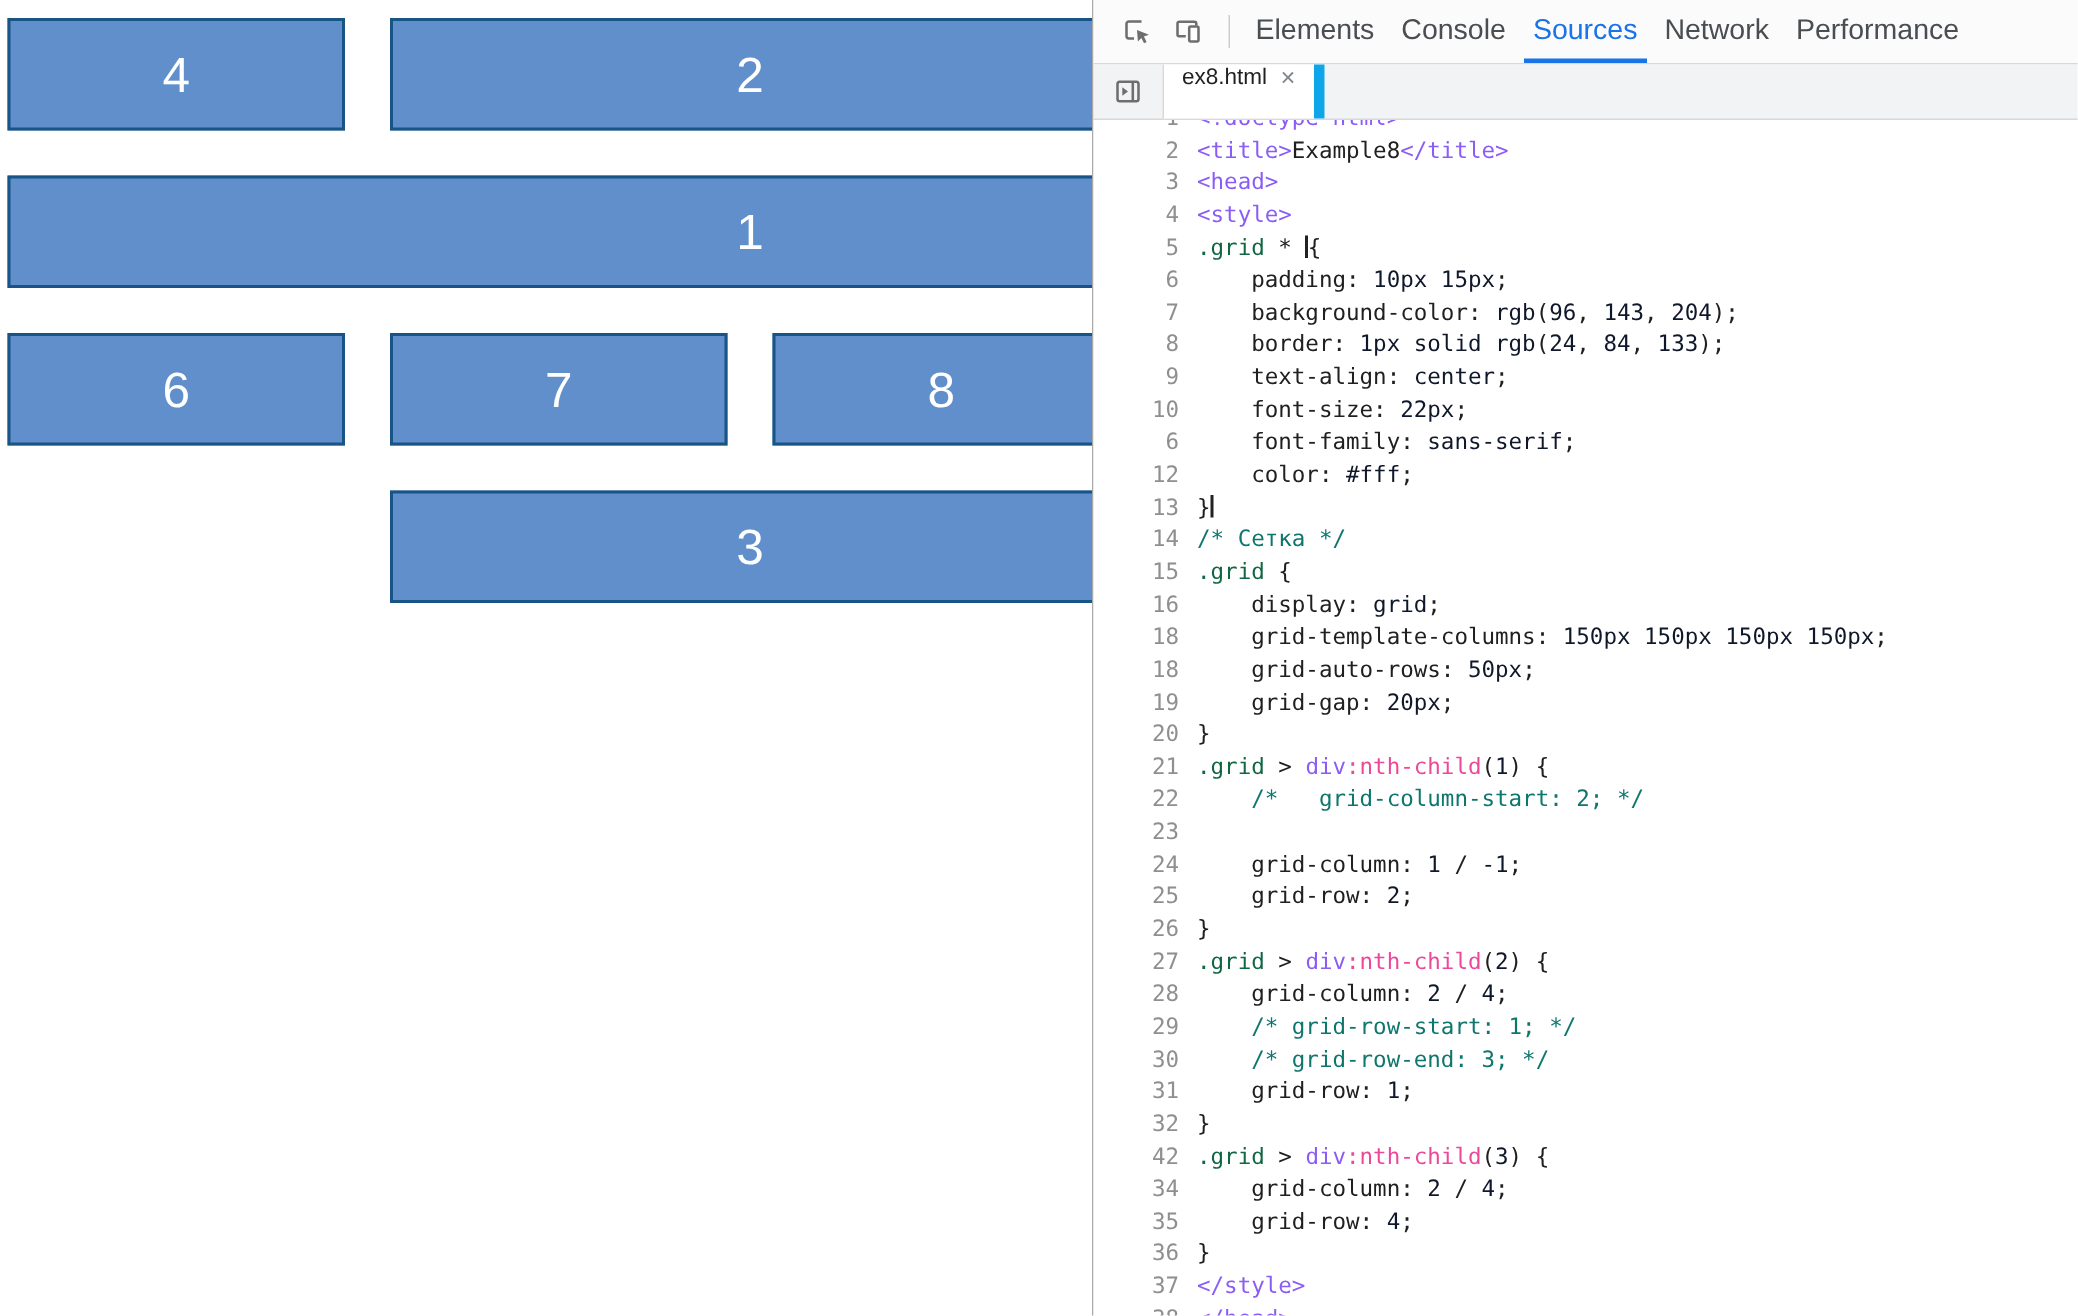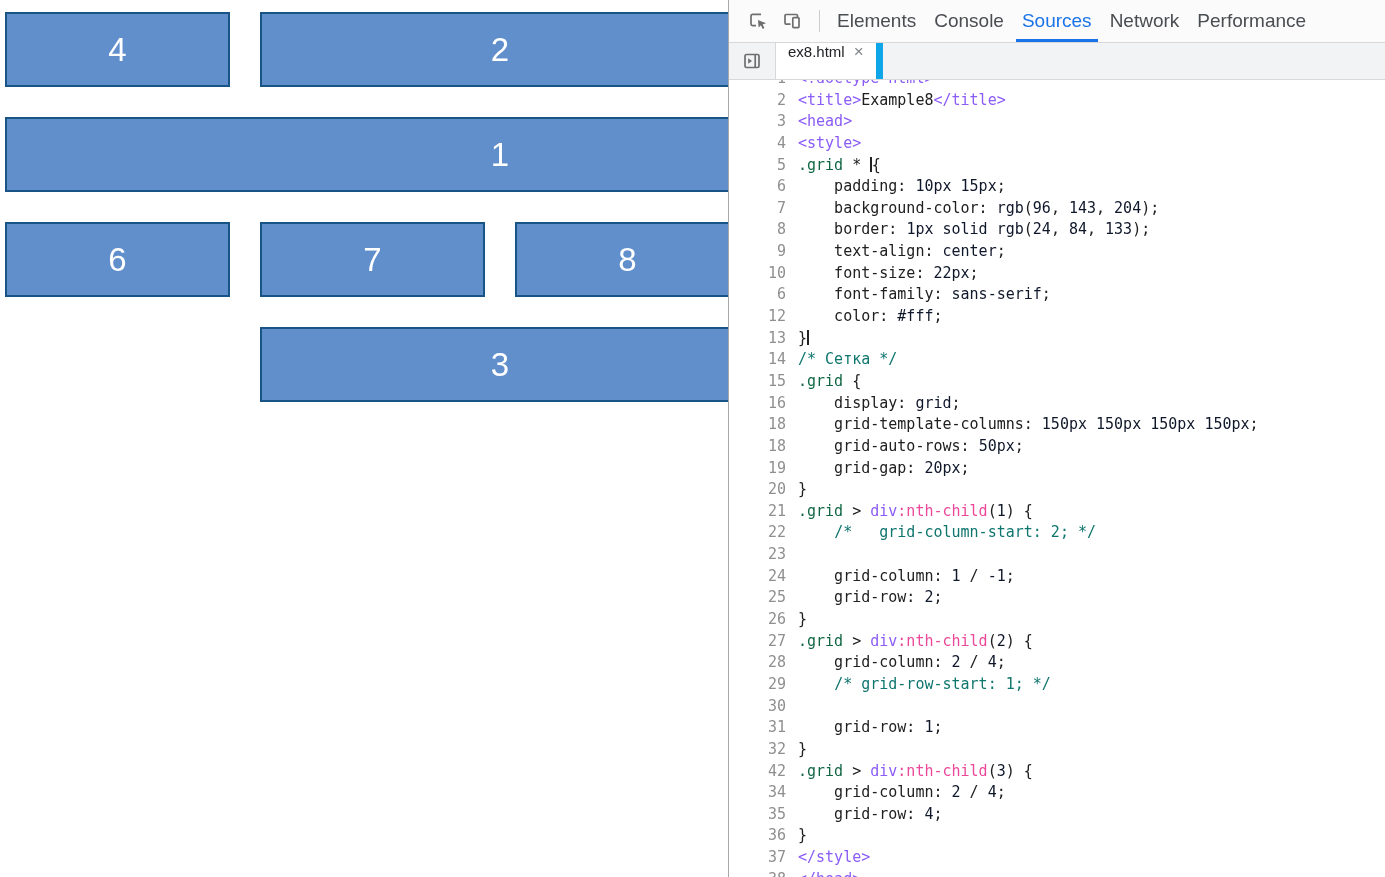--- a/index.html
+++ b/index.html
@@ -119,21 +119,21 @@
         <div class="code-line"><span class="ln">20</span><span class="lc"><span class="tk-p">}</span></span></div>
         <div class="code-line"><span class="ln">21</span><span class="lc"><span class="tk-s">.grid</span><span class="tk-p"> &gt; </span><span class="tk-t">div</span><span class="tk-u">:nth-child</span><span class="tk-p">(</span><span class="tk-v">1</span><span class="tk-p">) {</span></span></div>
         <div class="code-line"><span class="ln">22</span><span class="lc"><span class="tk-p">    </span><span class="tk-c">/*   grid-column-start: 2; */</span></span></div>
         <div class="code-line"><span class="ln">23</span></div>
         <div class="code-line"><span class="ln">24</span><span class="lc"><span class="tk-p">    grid-column: </span><span class="tk-v">1</span><span class="tk-p"> / </span><span class="tk-v">-1</span><span class="tk-p">;</span></span></div>
         <div class="code-line"><span class="ln">25</span><span class="lc"><span class="tk-p">    grid-row: </span><span class="tk-v">2</span><span class="tk-p">;</span></span></div>
         <div class="code-line"><span class="ln">26</span><span class="lc"><span class="tk-p">}</span></span></div>
         <div class="code-line"><span class="ln">27</span><span class="lc"><span class="tk-s">.grid</span><span class="tk-p"> &gt; </span><span class="tk-t">div</span><span class="tk-u">:nth-child</span><span class="tk-p">(</span><span class="tk-v">2</span><span class="tk-p">) {</span></span></div>
         <div class="code-line"><span class="ln">28</span><span class="lc"><span class="tk-p">    grid-column: </span><span class="tk-v">2</span><span class="tk-p"> / </span><span class="tk-v">4</span><span class="tk-p">;</span></span></div>
         <div class="code-line"><span class="ln">29</span><span class="lc"><span class="tk-p">    </span><span class="tk-c">/* grid-row-start: 1; */</span></span></div>
-        <div class="code-line"><span class="ln">30</span></div>
+        <div class="code-line"><span class="ln">30</span><span class="lc"><span class="tk-p">    </span><span class="tk-c">/* grid-row-end: 3; */</span></span></div>
         <div class="code-line"><span class="ln">31</span><span class="lc"><span class="tk-p">    grid-row: </span><span class="tk-v">1</span><span class="tk-p">;</span></span></div>
         <div class="code-line"><span class="ln">32</span><span class="lc"><span class="tk-p">}</span></span></div>
         <div class="code-line"><span class="ln">42</span><span class="lc"><span class="tk-s">.grid</span><span class="tk-p"> &gt; </span><span class="tk-t">div</span><span class="tk-u">:nth-child</span><span class="tk-p">(</span><span class="tk-v">3</span><span class="tk-p">) {</span></span></div>
         <div class="code-line"><span class="ln">34</span><span class="lc"><span class="tk-p">    grid-column: </span><span class="tk-v">2</span><span class="tk-p"> / </span><span class="tk-v">4</span><span class="tk-p">;</span></span></div>
         <div class="code-line"><span class="ln">35</span><span class="lc"><span class="tk-p">    grid-row: </span><span class="tk-v">4</span><span class="tk-p">;</span></span></div>
         <div class="code-line"><span class="ln">36</span><span class="lc"><span class="tk-p">}</span></span></div>
         <div class="code-line"><span class="ln">37</span><span class="lc"><span class="tk-t">&lt;/style&gt;</span></span></div>
         <div class="code-line"><span class="ln">38</span><span class="lc"><span class="tk-t">&lt;/head&gt;</span></span></div>
       </div>
   </div>

